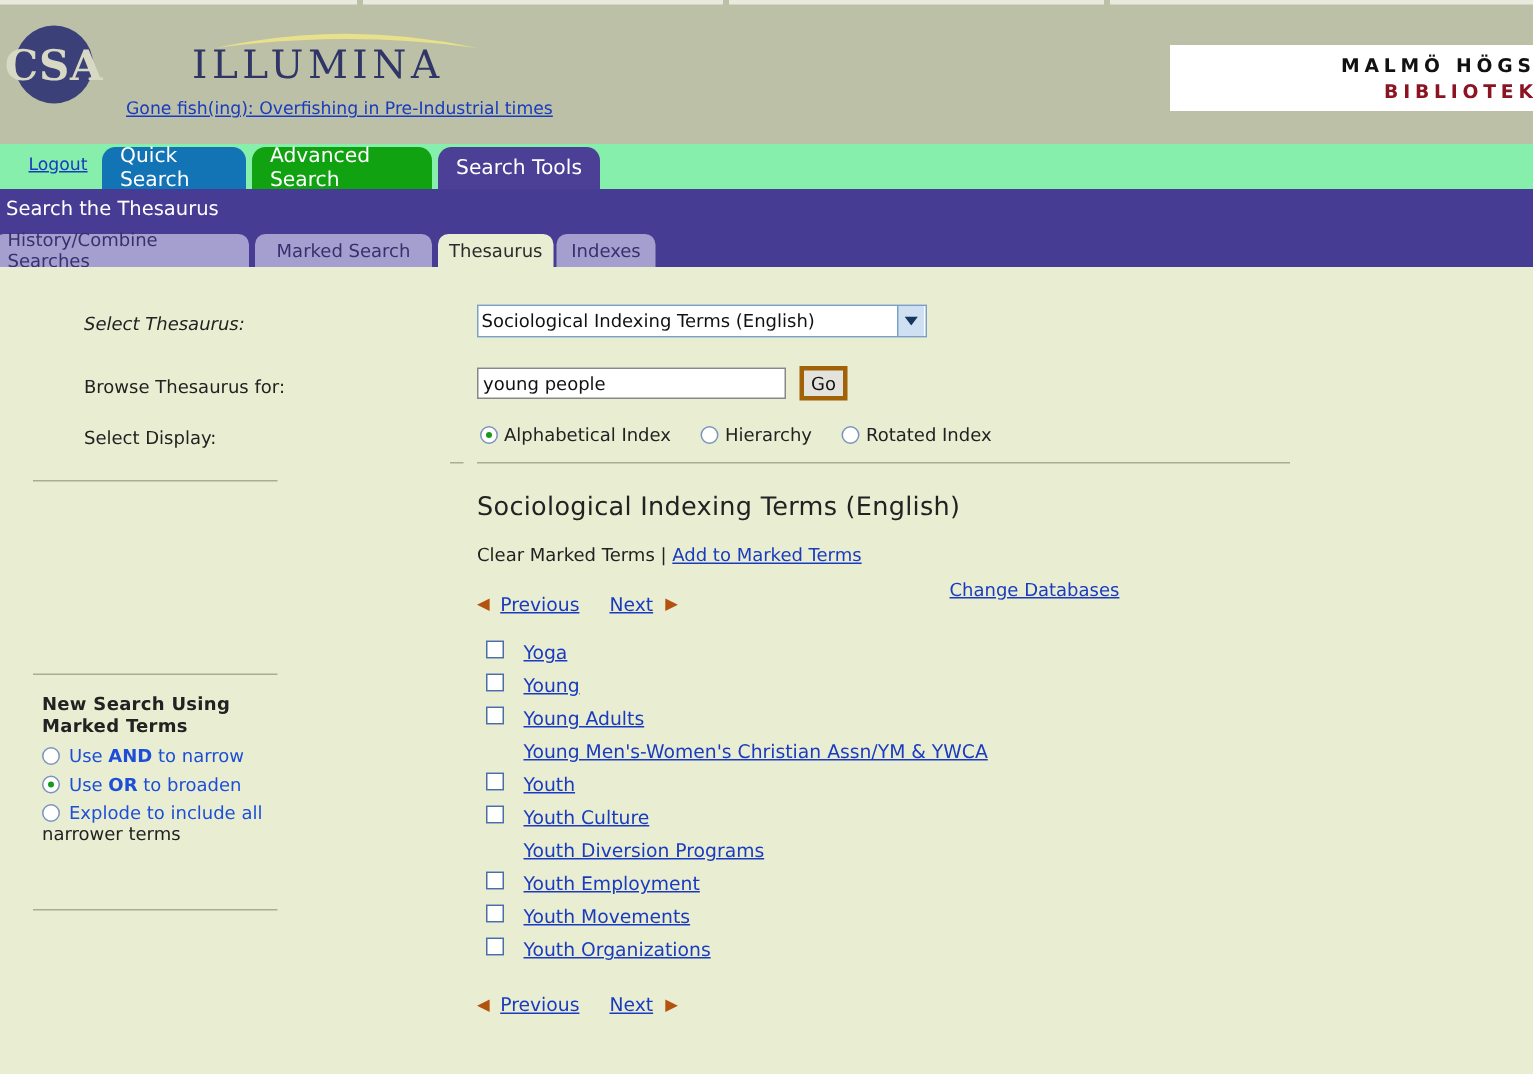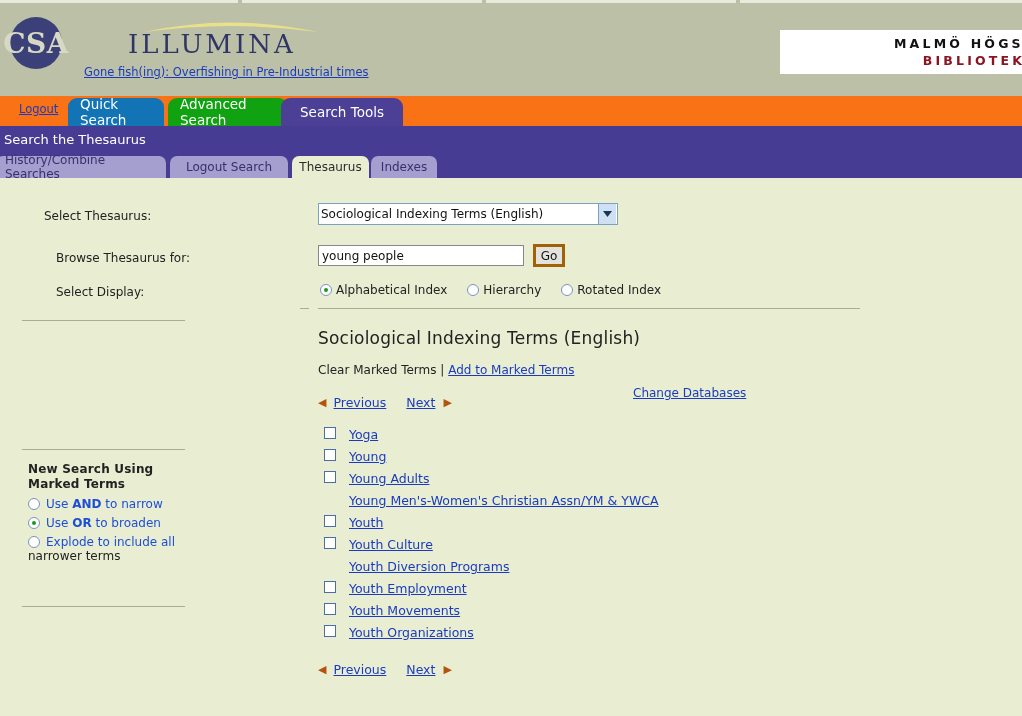--- a/index.html
+++ b/index.html
@@ -68,40 +68,40 @@
     letter-spacing:3.2px; white-space:nowrap;
   }
   .malmo-line2 {
     font-family:"DejaVu Sans", sans-serif;
     font-size:12.5px; font-weight:bold; color:#8a1422;
     letter-spacing:3.2px; white-space:nowrap; margin-top:2px;
   }
 
   
   .navbar {
-    height:30px; background:#f97316;
+    height:30px; background:#86efac;
     position:relative;
   }
   .logout-link {
     position:absolute; left:19px; top:6px;
     font-size:11.5px; color:#1a3bbf; text-decoration:underline;
     cursor:pointer;
   }
   .tab {
     position:absolute; top:2px; height:28px;
     border-radius:9px 9px 0 0;
     color:#fff; font-size:13.5px;
     display:flex; align-items:center; justify-content:center;
     padding:0 12px;
     cursor:pointer;
     font-family:"DejaVu Sans", sans-serif;
   }
   .tab.quick    { left:68px;  width:96px;  background:#1273b5; }
   .tab.advanced { left:168px; width:120px; background:#11a211; }
-  .tab.tools    { left:281px; width:122px; background:#4b3f96; }
+  .tab.tools    { left:292px; width:108px; background:#4b3f96; }
 
   
   .banner {
     background:#463c93; height:30px; position:relative;
   }
   .banner-title {
     position:absolute; left:4px; top:6px;
     color:#fff; font-size:13px;
   }
   .subtabs {
@@ -155,21 +155,21 @@
   .radio.checked::after {
     content:""; position:absolute; left:3px; top:3px;
     width:4px; height:4px; border-radius:50%; background:#1a9a1a;
   }
 
   
   .form-area { position:absolute; left:0; top:0; width:100%; }
   .form-label {
     position:absolute; font-size:12px; color:#222;
   }
-  .lbl-thes   { left:44px; top:31px; }
+  .lbl-thes   { left:56px; top:31px;font-style:italic; }
   .lbl-browse { left:56px; top:73px; }
   .lbl-disp   { left:56px; top:107px; }
 
   select.thes-select {
     position:absolute; left:318px; top:25px;
     width:300px; height:22px;
     font-family:"DejaVu Sans", sans-serif;
     font-size:12px;
     border:1px solid #7da1c4;
     background:#fff; color:#111;
@@ -293,21 +293,21 @@
   <div class="tab advanced">Advanced Search</div>
   <div class="tab tools">Search Tools</div>
 </div>
 
 <div class="banner">
   <div class="banner-title">Search the Thesaurus</div>
 </div>
 
 <div class="subtabs">
   <div class="subtab t1">History/Combine Searches</div>
-  <div class="subtab t2">Logout Search</div>
+  <div class="subtab t2">Marked Search</div>
   <div class="subtab t3 active">Thesaurus</div>
   <div class="subtab t4">Indexes</div>
 </div>
 
 <div class="content">
 
   <div class="sidebar">
     <div class="side-rule top"></div>
     <div class="side-rule mid"></div>
     <div class="side-rule bot"></div>

